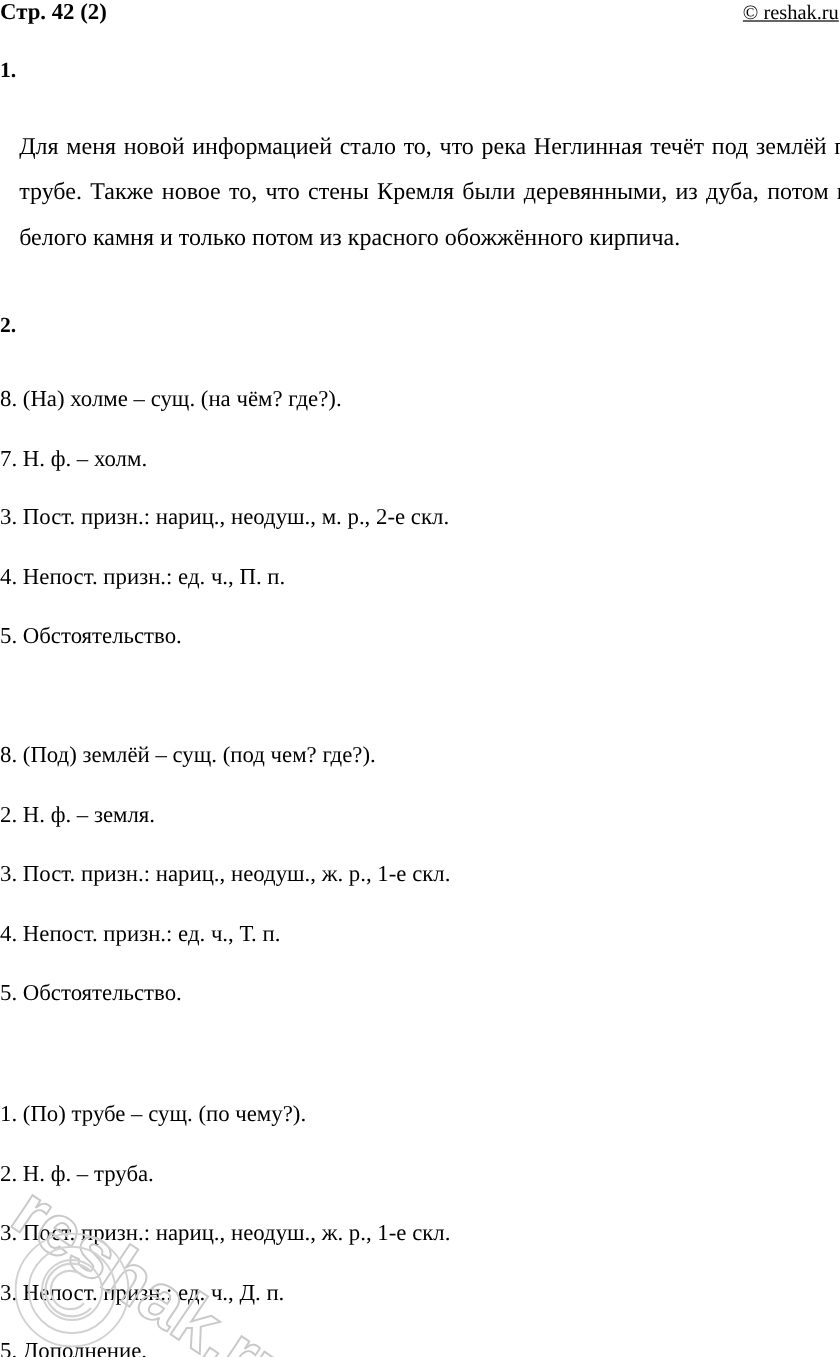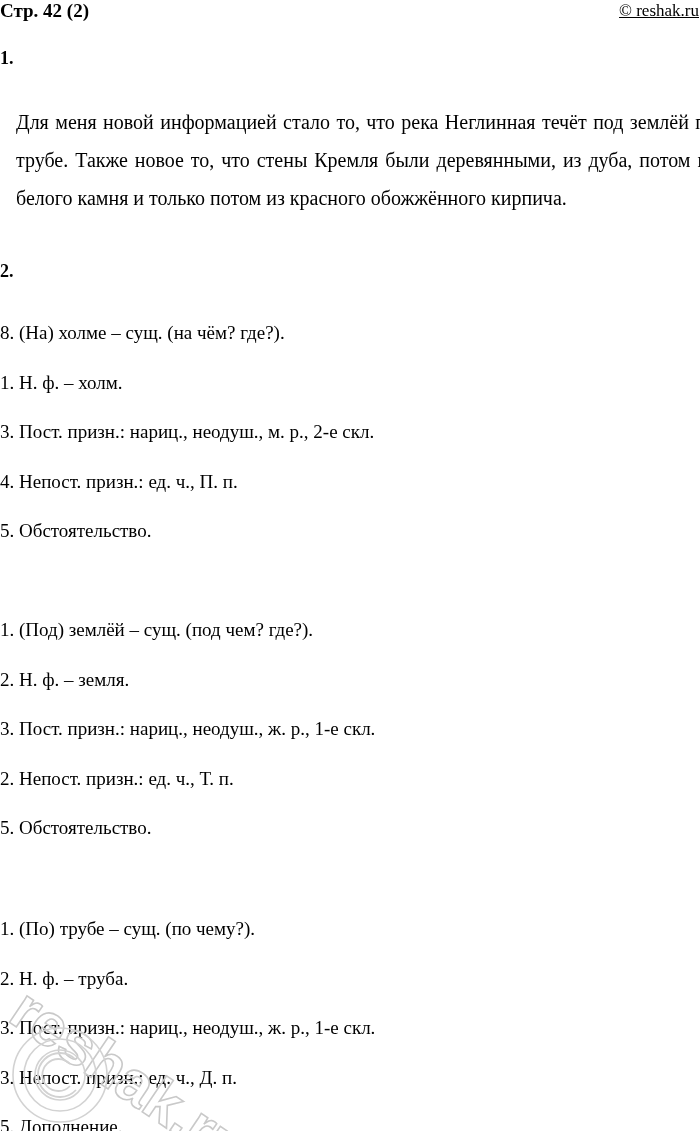--- a/index.html
+++ b/index.html
@@ -135,31 +135,31 @@
   </div>
 
   <div class="ex-num" id="ex-num-1">1.</div>
 
   <p class="answer-para">Для меня новой информацией стало то, что река Неглинная течёт под землёй по трубе. Также новое то, что стены Кремля были деревянными, из дуба, потом из белого камня и только потом из красного обожжённого кирпича.</p>
 
   <div class="ex-num" id="ex-num-2">2.</div>
 
   <div class="analysis-block" id="analysis-block-0">
     <p class="analysis-line">8. (На) холме – сущ. (на чём? где?).</p>
-    <p class="analysis-line">1. Н. ф. – холм.</p>
+    <p class="analysis-line">7. Н. ф. – холм.</p>
     <p class="analysis-line">3. Пост. призн.: нариц., неодуш., м. р., 2-е скл.</p>
     <p class="analysis-line">4. Непост. призн.: ед. ч., П. п.</p>
     <p class="analysis-line">5. Обстоятельство.</p>
   </div>
 
   <div class="analysis-block" id="analysis-block-1">
-    <p class="analysis-line">1. (Под) землёй – сущ. (под чем? где?).</p>
+    <p class="analysis-line">8. (Под) землёй – сущ. (под чем? где?).</p>
     <p class="analysis-line">2. Н. ф. – земля.</p>
     <p class="analysis-line">3. Пост. призн.: нариц., неодуш., ж. р., 1-е скл.</p>
-    <p class="analysis-line">2. Непост. призн.: ед. ч., Т. п.</p>
+    <p class="analysis-line">4. Непост. призн.: ед. ч., Т. п.</p>
     <p class="analysis-line">5. Обстоятельство.</p>
   </div>
 
   <div class="analysis-block" id="analysis-block-2">
     <p class="analysis-line">1. (По) трубе – сущ. (по чему?).</p>
     <p class="analysis-line">2. Н. ф. – труба.</p>
     <p class="analysis-line">3. Пост. призн.: нариц., неодуш., ж. р., 1-е скл.</p>
     <p class="analysis-line">3. Непост. призн.: ед. ч., Д. п.</p>
     <p class="analysis-line">5. Дополнение.</p>
   </div>

